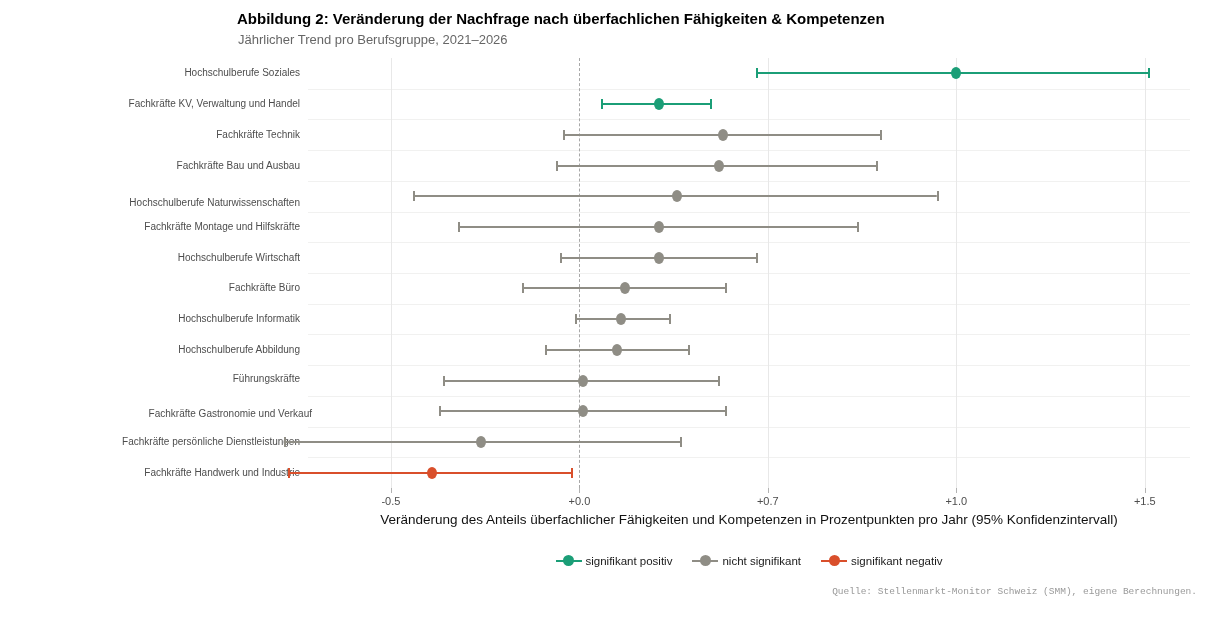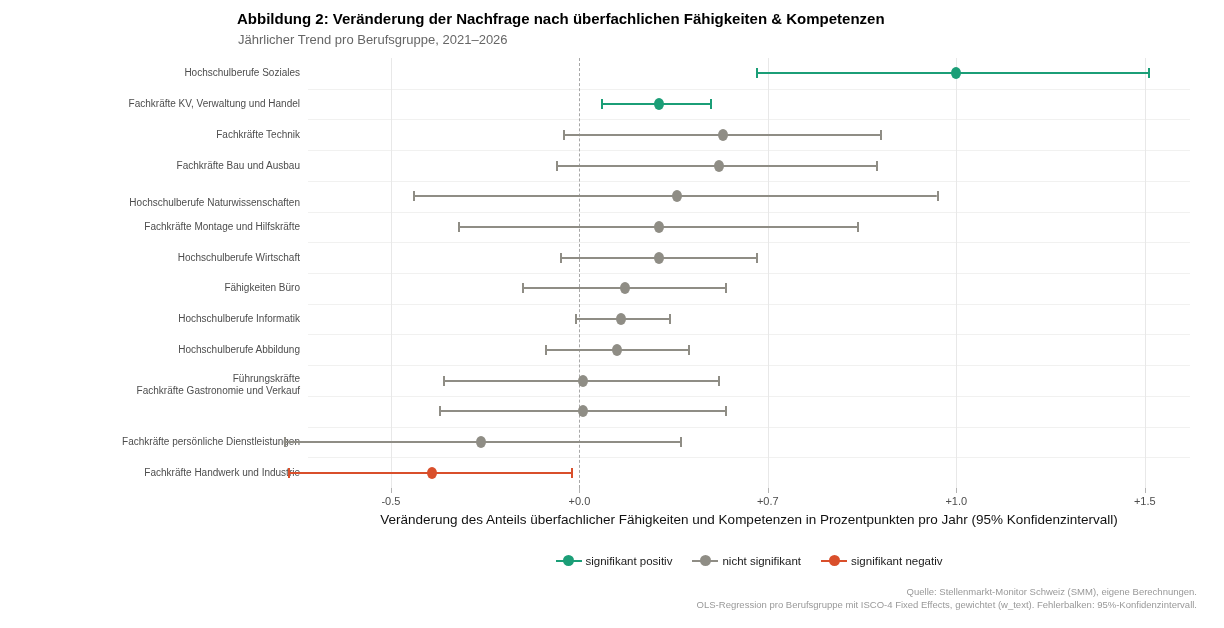--- a/index.html
+++ b/index.html
@@ -17,41 +17,41 @@
   .est-dot{position:absolute;width:10px;height:12px;border-radius:50%;}
   .x-tick-mark{position:absolute;top:488px;width:1px;height:5px;background:#b3b3b3;}
   .x-tick-label{position:absolute;top:495px;font-size:11px;color:#4d4d4d;transform:translateX(-50%);}
   #x-axis-title{position:absolute;left:308px;top:512px;width:882px;text-align:center;font-size:13.5px;color:#111;}
   #legend{position:absolute;left:308px;top:554px;width:882px;display:flex;justify-content:center;align-items:center;gap:20px;}
   .legend-item{display:flex;align-items:center;gap:4px;}
   .legend-glyph{position:relative;width:26px;height:13px;}
   .legend-glyph .lg-line{position:absolute;top:5.5px;left:0;width:26px;height:2px;}
   .legend-glyph .lg-dot{position:absolute;top:1px;left:7.5px;width:11px;height:11px;border-radius:50%;}
   .legend-label{font-size:11.5px;color:#1a1a1a;}
-  #source-note{position:absolute;right:27px;top:586px;text-align:right;font-size:9.5px;color:#999;line-height:12.5px;}
+  #source-note{position:absolute;right:27px;top:586px;text-align:right;font-size:9.5px;color:#999;line-height:12.5px;font-family:Liberation Mono, monospace;}
 </style>
 </head>
 <body>
 
 <div id="chart-title">Abbildung 2: Veränderung der Nachfrage nach überfachlichen Fähigkeiten &amp; Kompetenzen</div>
 <div id="chart-subtitle">Jährlicher Trend pro Berufsgruppe, 2021–2026</div>
 
 <div id="y-axis-labels">
     <div class="cat-label" style="top: 66.3571px;">Hochschulberufe Soziales</div>
     <div class="cat-label" style="top: 97.0714px;">Fachkräfte KV, Verwaltung und Handel</div>
     <div class="cat-label" style="top: 127.786px;">Fachkräfte Technik</div>
     <div class="cat-label" style="top: 158.5px;">Fachkräfte Bau und Ausbau</div>
     <div class="cat-label" style="top: 196px;">Hochschulberufe Naturwissenschaften</div>
     <div class="cat-label" style="top: 219.929px;">Fachkräfte Montage und Hilfskräfte</div>
     <div class="cat-label" style="top: 250.643px;">Hochschulberufe Wirtschaft</div>
-    <div class="cat-label" style="top: 281.357px;">Fähigkeiten Büro</div>
+    <div class="cat-label" style="top: 281.357px;">Fachkräfte Büro</div>
     <div class="cat-label" style="top: 312.071px;">Hochschulberufe Informatik</div>
     <div class="cat-label" style="top: 342.786px;">Hochschulberufe Abbildung</div>
     <div class="cat-label" style="top: 372px;">Führungskräfte</div>
-    <div class="cat-label" style="top: 384px;">Fachkräfte Gastronomie und Verkauf</div>
+    <div class="cat-label" style="top: 407px; padding-left: 12px;">Fachkräfte Gastronomie und Verkauf</div>
     <div class="cat-label" style="top: 434.929px;">Fachkräfte persönliche Dienstleistungen</div>
     <div class="cat-label" style="top: 465.643px;">Fachkräfte Handwerk und Industrie</div>
   </div>
 
 <div id="plot-panel">
     <div class="gridline-h" style="top: 30.7px;"></div>
     <div class="gridline-h" style="top: 61.4px;"></div>
     <div class="gridline-h" style="top: 92.1px;"></div>
     <div class="gridline-h" style="top: 122.9px;"></div>
     <div class="gridline-h" style="top: 153.6px;"></div>
@@ -160,14 +160,13 @@
       <div class="legend-glyph">
         <div class="lg-line" style="background: rgb(217, 79, 43);"></div>
         <div class="lg-dot" style="background: rgb(217, 79, 43);"></div>
       </div>
       <div class="legend-label">signifikant negativ</div>
     </div>
   </div>
 
 <div id="source-note">
   <div>Quelle: Stellenmarkt-Monitor Schweiz (SMM), eigene Berechnungen.</div>
-  <div>OLS-Regression pro Berufsgruppe mit ISCO-4 Fixed Effects, gewichtet (w_text). Fehlerbalken: 95%-Konfidenzintervall.</div>
 </div>
 
 </body></html>

